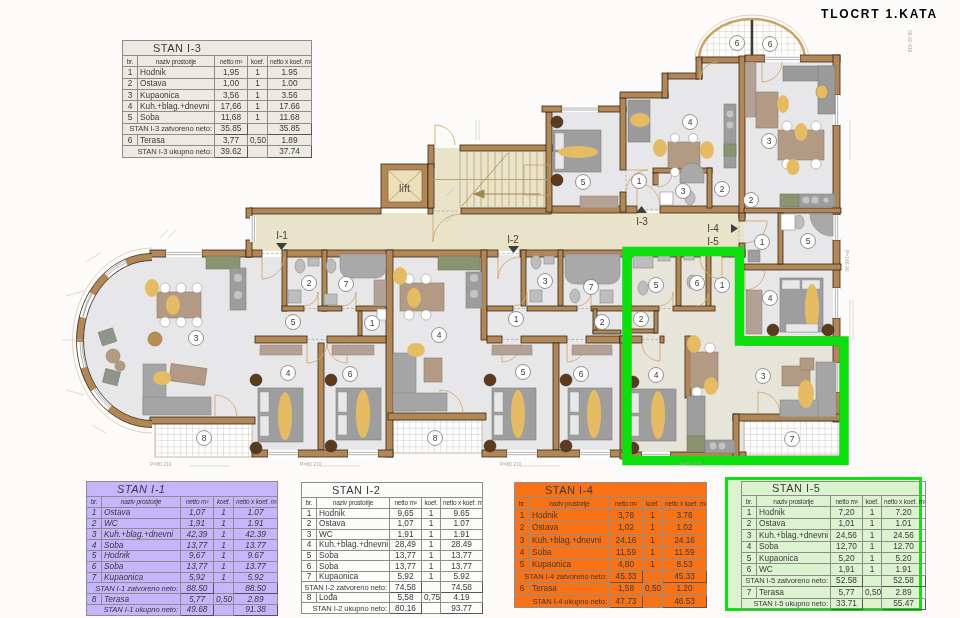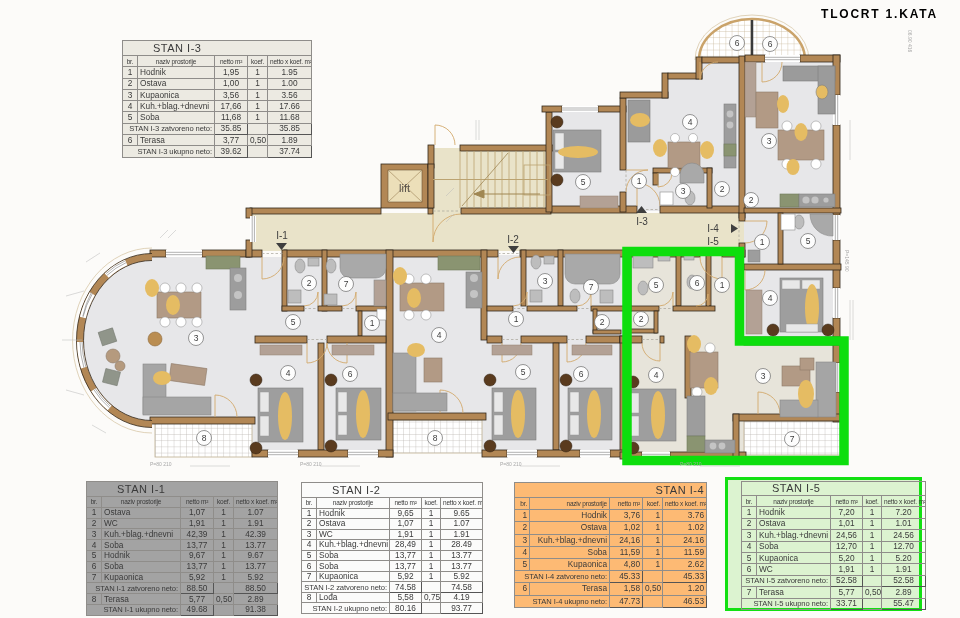--- a/index.html
+++ b/index.html
@@ -7,23 +7,23 @@
   .page{position:absolute;left:0;top:0;width:960px;height:618px;}
   .ptitle{position:absolute;left:821px;top:7px;width:130px;font-size:12px;font-weight:bold;letter-spacing:1.8px;color:#000000;}
   table{border-collapse:collapse;font-size:8.3px;color:#3a3a3a;table-layout:fixed;}
   td{border:1px solid #8f8d8a;padding:0 2px;height:10.3px;line-height:9px;overflow:hidden;white-space:nowrap;}
   .tt{font-size:11px;font-weight:normal;letter-spacing:0.5px;padding-left:30px;}
   .hd{font-size:6.5px;text-align:center;letter-spacing:-0.2px;}
   .c{text-align:center;}
   .r{text-align:right;font-size:7.6px;letter-spacing:-0.1px;}
   .box{border:1.5px solid #555;}
   .t13 td{background:#eceae2;height:10.3px;}
-  .t11 td{background:#a3a3a3;height:9.8px;}
+  .t11 td{background:#c4b5fd;height:9.8px;font-style:italic;}
   .t12 td{background:#fbfbfa;height:9.55px;}
-  .t14 td{background:#fdba74;height:11.2px;text-align:right;}
+  .t14 td{background:#f97316;height:11.2px;}
   .t15 td{background:transparent;height:10.4px;}
 </style>
 </head>
 <body>
 <div class="page">
 
 <svg width="960" height="618" viewBox="0 0 960 618" style="position:absolute;left:0;top:0">
 <defs>
 <pattern id="grid" width="6.2" height="6.2" patternUnits="userSpaceOnUse">
   <path d="M6.2 0H0V6.2" fill="none" stroke="#c5b494" stroke-width="0.7"></path>
@@ -1131,21 +1131,21 @@
           <td>Soba</td>
           <td class="c">11,59</td>
           <td class="c">1</td>
           <td class="c">11.59</td>
         </tr>
 <tr>
           <td class="c">5</td>
           <td>Kupaonica</td>
           <td class="c">4,80</td>
           <td class="c">1</td>
-          <td class="c">2.62</td>
+          <td class="c">8.53</td>
         </tr>
 <tr>
           <td colspan="2" class="r">STAN I-4 zatvoreno neto:</td>
           <td class="c box">45.33</td>
           <td></td>
           <td class="c box">45.33</td>
         </tr>
 <tr>
           <td class="c">6</td>
           <td>Terasa</td>

